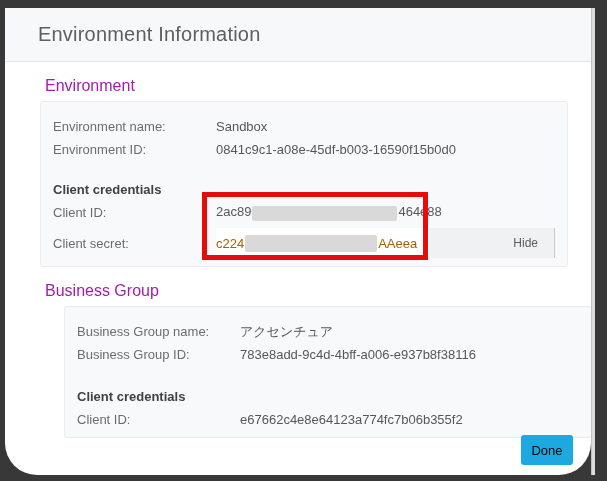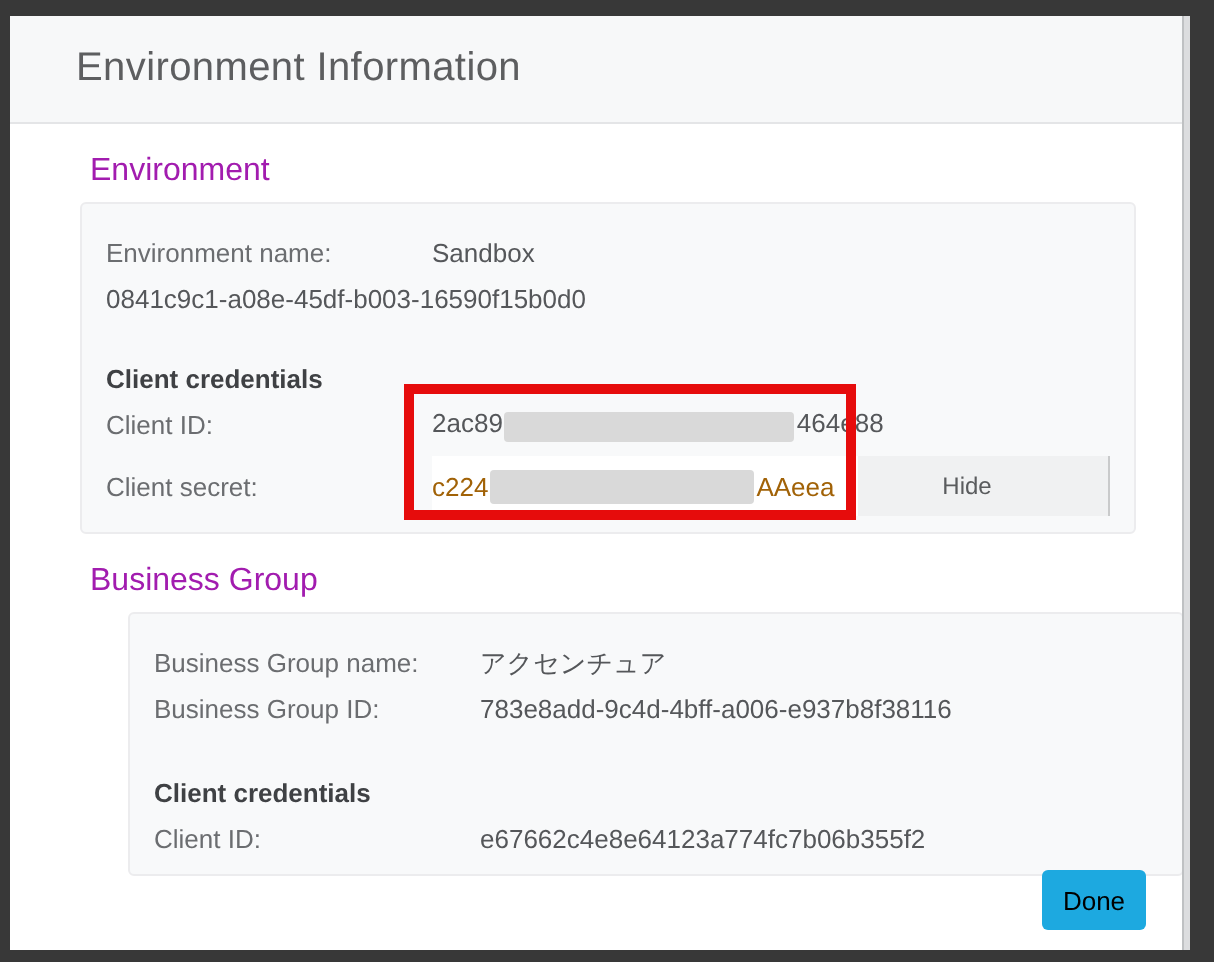--- a/index.html
+++ b/index.html
@@ -6,20 +6,21 @@
   html,body { width:607px; height:481px; }
   body { font-family:"Liberation Sans","DejaVu Sans",sans-serif; }
 
   .frame {
     position:relative; width:607px; height:481px;
     background:#383838; overflow:hidden;
   }
   .modal {
     position:absolute; left:5px; top:8px; width:586px; height:467px;
     background:#ffffff;
+    border-radius:32px;
   }
   .scroll-strip {
     position:absolute; left:591px; top:8px; width:4px; height:467px;
     background:#dcdddf; border-left:1px solid #bfc1c3;
   }
 
   .modal-header {
     height:54px; background:#f7f8f9; border-bottom:1px solid #e4e5e7;
     display:flex; align-items:center; padding-left:33px;
   }
@@ -59,21 +60,21 @@
 
   .secret-row { display:flex; align-items:center; height:30px; margin-top:4px; font-size:13px; }
   .secret-row .lbl { width:163px; color:#6b6d70; flex:0 0 163px; }
   .secret-field {
     width:213px; height:30px; background:#ffffff;
     display:flex; align-items:center; color:#a16207; white-space:nowrap;
   }
   .secret-band {
     width:126px; height:30px; background:#f0f1f2;
     border-right:1px solid #c9cacb;
-    display:flex; align-items:center; justify-content:center;
+    display:flex; align-items:center; justify-content:flex-end;
     padding-right:16px;
   }
   .hide-btn {
     font-size:12px; color:#5a5c5e; background:none; border:none; cursor:pointer;
     font-family:inherit;
   }
 
   .done-btn {
     position:absolute; left:516px; top:427px; width:52px; height:30px;
     background:#1da9e0; color:#000000; border:none; border-radius:3px;
@@ -100,20 +101,21 @@
       <div>
         <div class="section-heading">Environment</div>
         <div class="panel env">
 
           <div class="row">
             <div class="lbl">Environment name:</div>
             <div class="val">Sandbox</div>
           </div>
 
           <div class="row">
+            <div class="lbl">Environment ID:</div>
             <div class="val">0841c9c1-a08e-45df-b003-16590f15b0d0</div>
           </div>
 
           <div class="cred-heading">Client credentials</div>
 
           <div class="row">
             <div class="lbl">Client ID:</div>
             <div class="val"><span>2ac89</span><span class="redact id"></span><span>464e88</span></div>
           </div>
 

